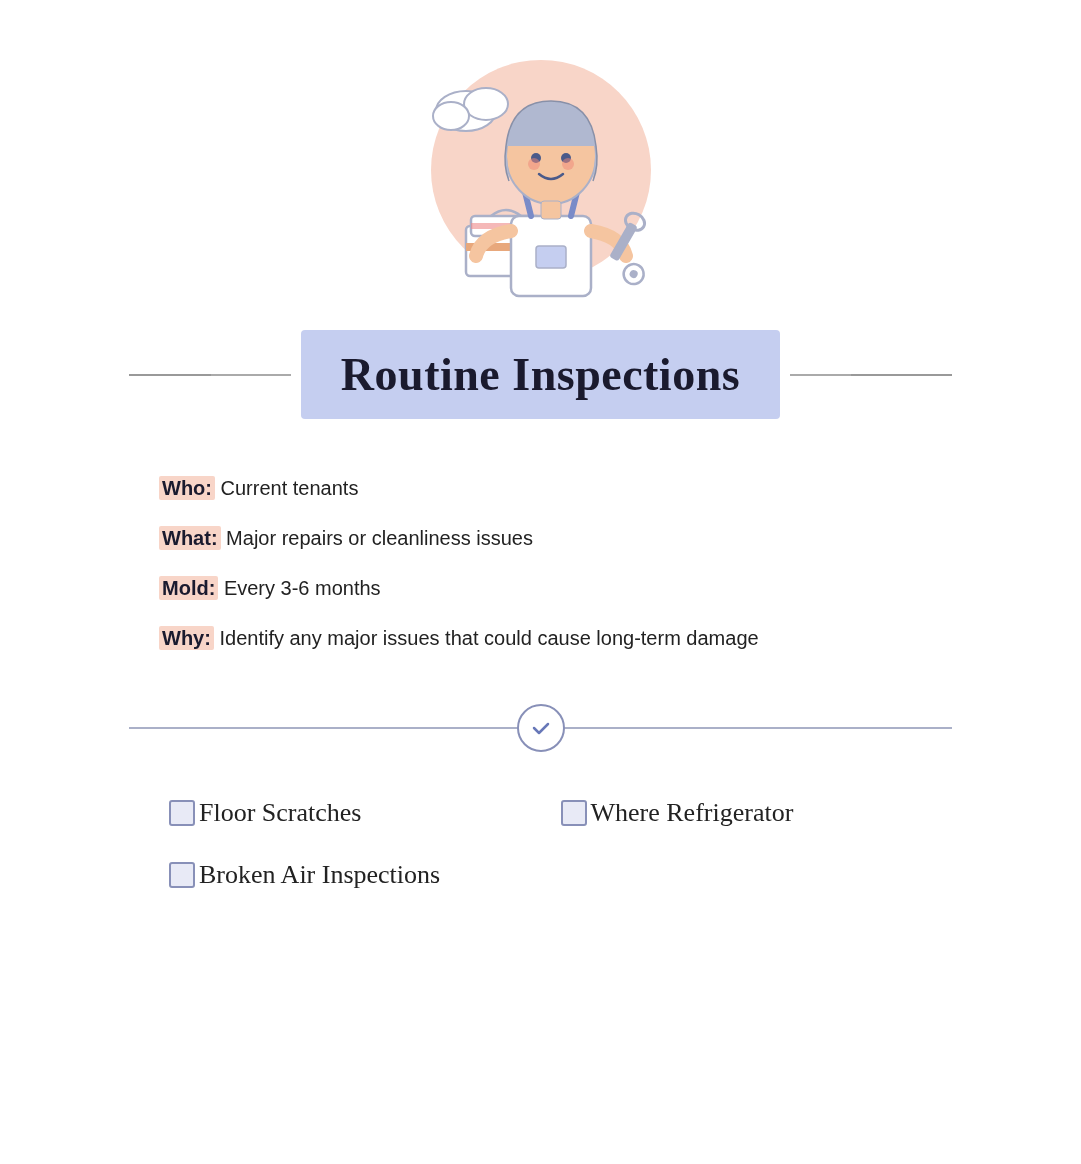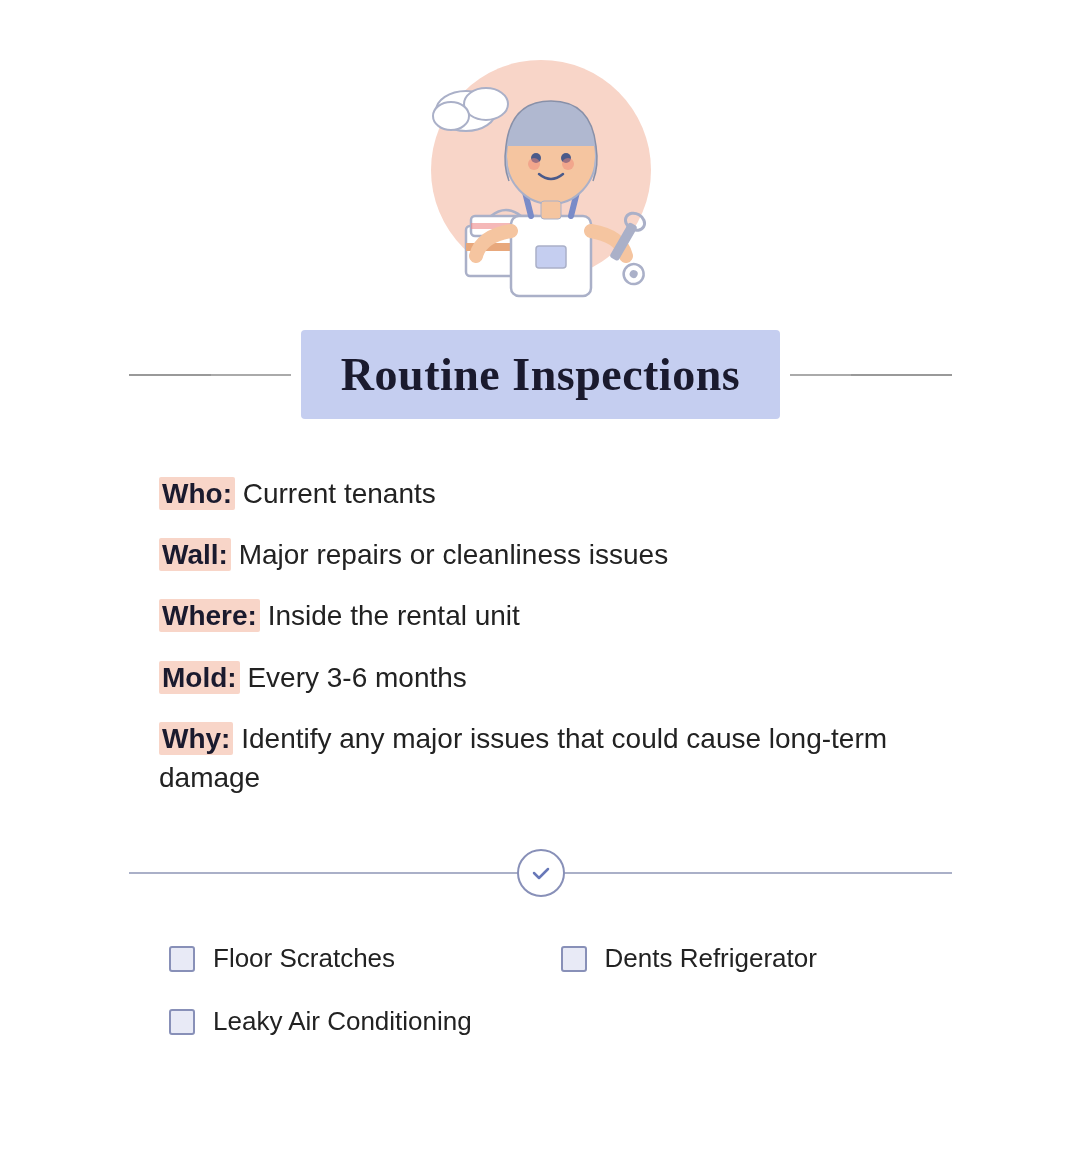--- a/index.html
+++ b/index.html
@@ -121,21 +121,21 @@
       letter-spacing: 0.5px;
     }
 
     
     .info-section {
       padding: 25px 30px 10px 30px;
     }
 
     .info-row {
       margin-bottom: 22px;
-      font-size: 28px;
+      font-size: 20px;
       color: #222;
       line-height: 1.4;
       font-family: Arial, sans-serif;
     }
 
     .info-label {
       font-weight: 800;
       color: #1a1a2e;
       font-family: Arial, sans-serif;
     }
@@ -186,25 +186,25 @@
     .checklist-grid {
       display: grid;
       grid-template-columns: 1fr 1fr;
       gap: 0;
       padding: 0 20px;
     }
 
     .checklist-item {
       display: flex;
       align-items: center;
-      gap: 18px;
+      gap: 4px;
       padding: 16px 20px;
       font-size: 26px;
       color: #222;
-      font-family: Liberation Sans, sans-serif;
+      font-family: Liberation Serif, serif;
     }
 
     .checkbox-icon {
       width: 26px;
       height: 26px;
       border: 2.5px solid #8890b8;
       background: #e8eaf6;
       border-radius: 3px;
       flex-shrink: 0;
       display: flex;
@@ -289,28 +289,24 @@
   </div>
 
   <div class="info-section">
 
     <div class="info-row">
       <span class="info-label"><span class="info-label-highlight">Who:</span></span>
       <span> Current tenants</span>
     </div>
 
     <div class="info-row">
-      <span class="info-label"><span class="info-label-highlight">Wall:</span></span>
+      <span class="info-label"><span class="info-label-highlight">What:</span></span>
       <span> Major repairs or cleanliness issues</span>
     </div>
 
-    <div class="info-row">
-      <span class="info-label"><span class="info-label-highlight">Where:</span></span>
-      <span> Inside the rental unit</span>
-    </div>
 
     <div class="info-row">
       <span class="info-label"><span class="info-label-highlight">Mold:</span></span>
       <span> Every 3-6 months</span>
     </div>
 
     <div class="info-row">
       <span class="info-label"><span class="info-label-highlight">Why:</span></span>
       <span> Identify any major issues that could cause long-term damage</span>
     </div>
@@ -328,24 +324,24 @@
 
   <div class="checklist-grid">
 
     <div class="checklist-item">
       <div class="checkbox-icon"></div>
       <span>Floor Scratches</span>
     </div>
 
     <div class="checklist-item">
       <div class="checkbox-icon"></div>
-      <span>Dents Refrigerator</span>
+      <span>Where Refrigerator</span>
     </div>
 
     <div class="checklist-item">
       <div class="checkbox-icon"></div>
-      <span>Leaky Air Conditioning</span>
+      <span>Broken Air Inspections</span>
     </div>
 
 
   </div>
 
 </div>
 
 </body></html>

